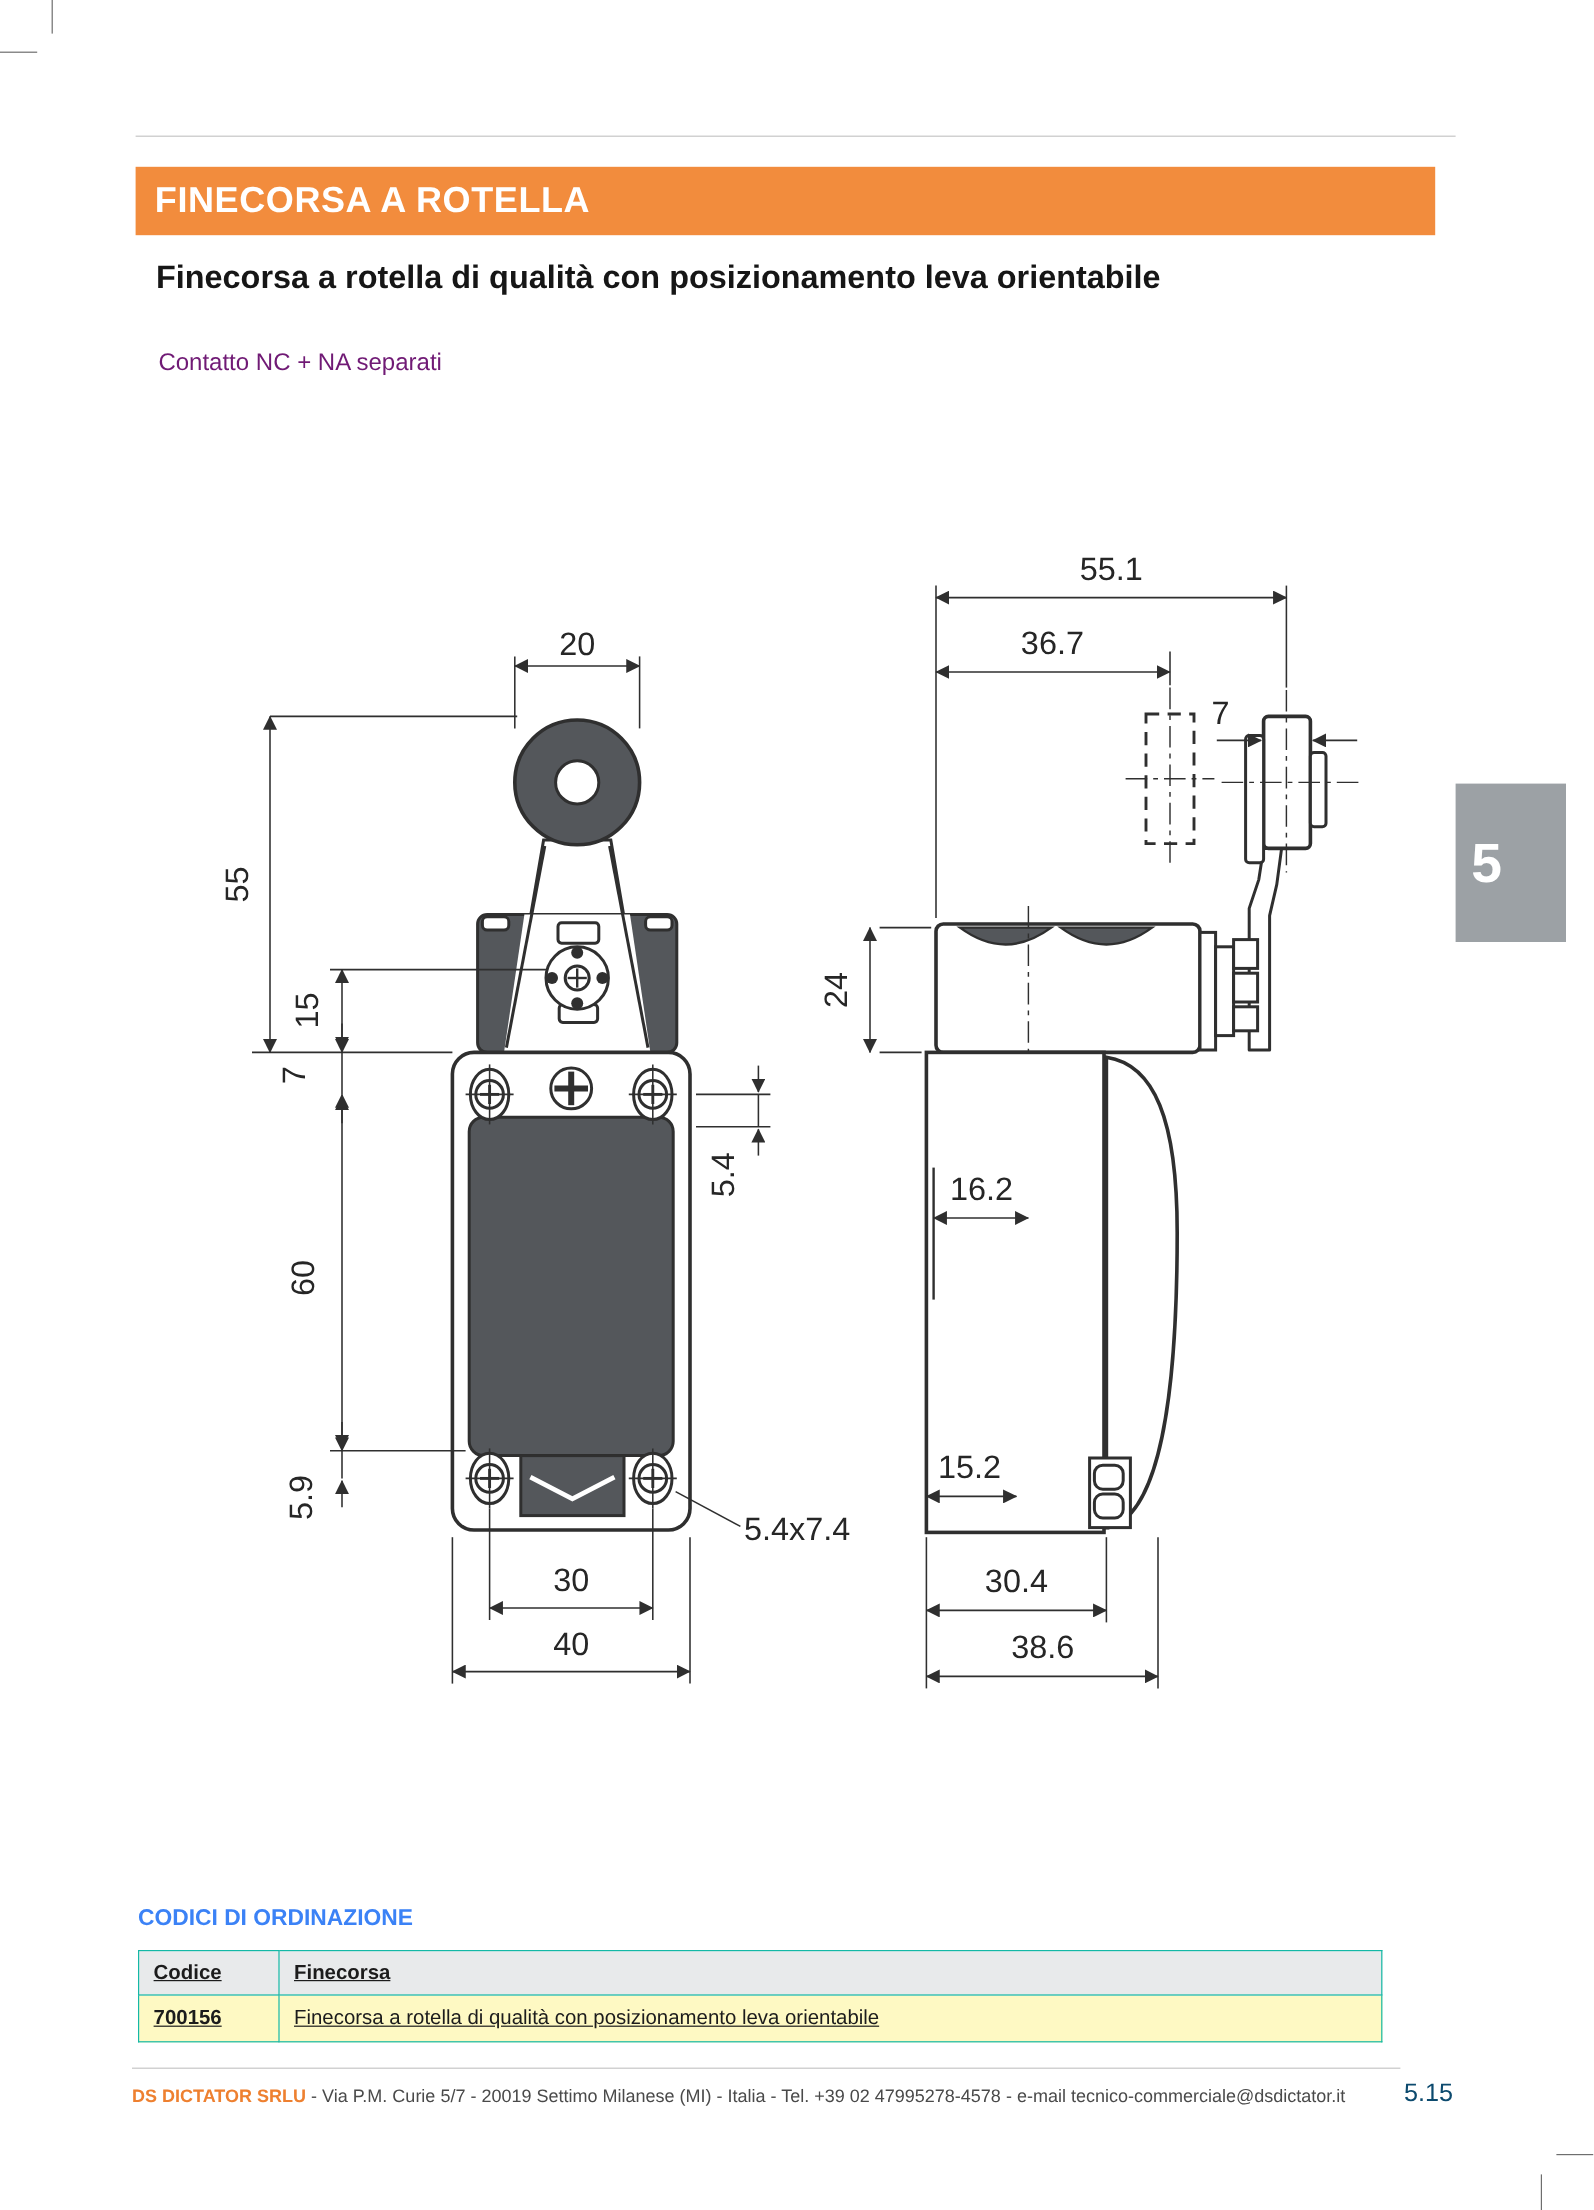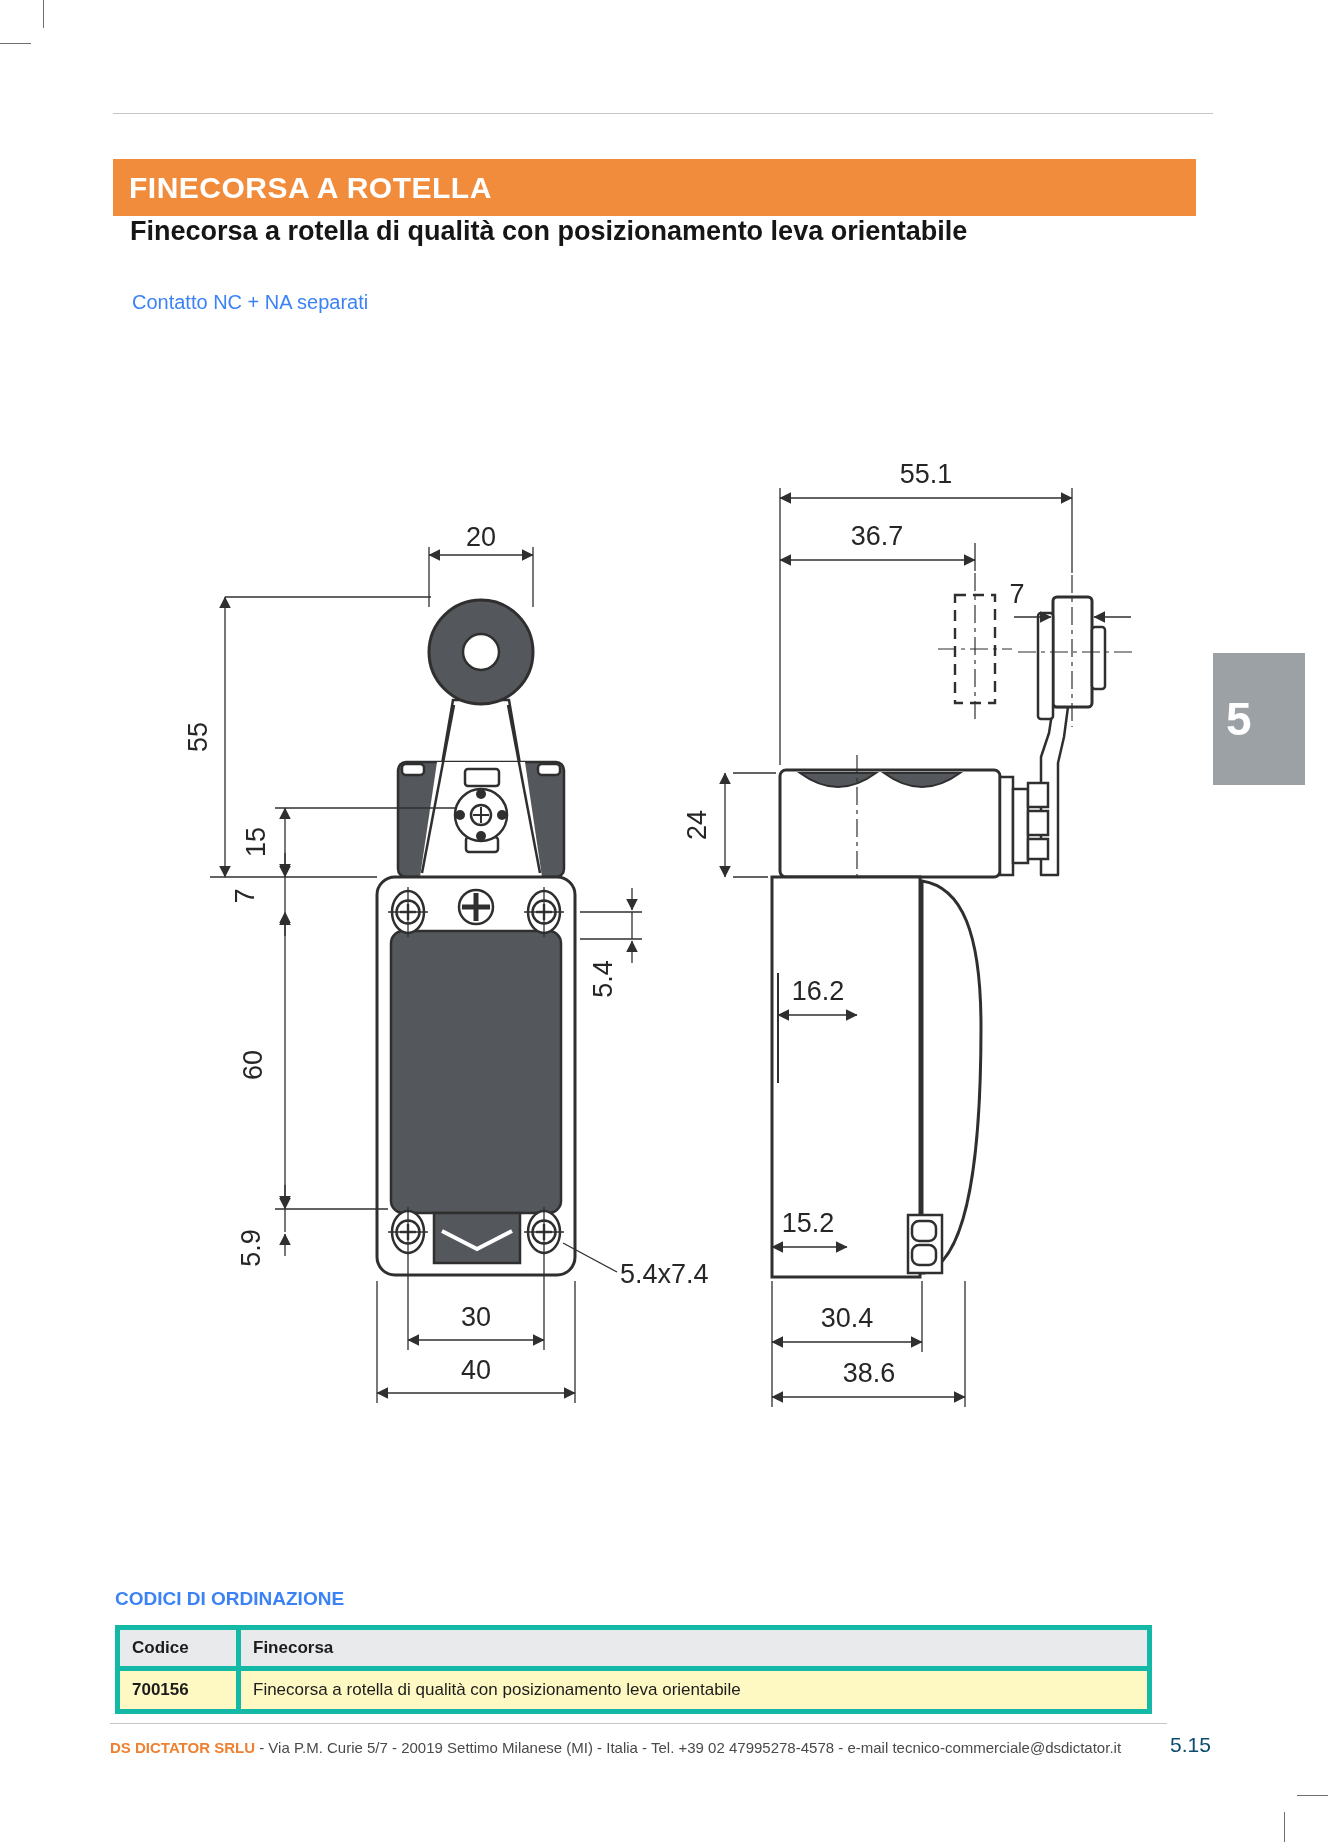--- a/index.html
+++ b/index.html
@@ -4,43 +4,43 @@
 <style>
   html,body{margin:0;padding:0;background:#ffffff;}
   .page{
     position:relative;width:1328px;height:1842px;background:#fff;
     font-family:"Liberation Sans",sans-serif;color:#1a1a1a;overflow:hidden;
   }
   .crop{position:absolute;background:#6e6e6e;}
   .rule{position:absolute;height:1px;background:#c6c6c6;}
   .banner{
     position:absolute;left:113px;top:139px;width:1083px;height:57px;
-    background:#F28C3D;display:flex;align-items:center;margin-top:20px;
+    background:#F28C3D;display:flex;align-items:center;
   }
   .banner span{color:#fff;font-weight:bold;font-size:30px;letter-spacing:.5px;padding-left:16px;}
   .title{
     position:absolute;left:130px;top:216px;font-size:27px;font-weight:bold;color:#161616;
   }
   .subtitle{
-    position:absolute;left:132px;top:291px;font-size:20px;color:#3b82f6;
+    position:absolute;left:132px;top:291px;font-size:20px;color:#701a75;
   }
   .side-tab{
     position:absolute;left:1213px;top:653px;width:92px;height:132px;background:#9CA1A5;
     display:flex;align-items:center;
   }
   .side-tab span{color:#fff;font-weight:bold;font-size:46px;padding-left:13px;}
   .drawing{position:absolute;left:150px;top:375px;}
   .codici-heading{
     position:absolute;left:115px;top:1588px;font-size:19px;font-weight:bold;color:#3b82f6;
   }
   .order-table{
     position:absolute;left:115px;top:1625px;width:1037px;border-collapse:collapse;
     font-size:17px;color:#1c1c1c;
   }
-  .order-table td{border:5px solid #14b8a6;padding:0 12px;}
+  .order-table td{border:1px solid #14b8a6;padding:0 12px;text-decoration:underline;}
   .order-table .hdr td{background:#E8EAEB;font-weight:bold;height:36px;}
   .order-table .row td{background:#fef9c3;height:38px;}
   .order-table .col-code{width:92px;}
   .footer-text{
     position:absolute;left:110px;top:1739px;font-size:15px;color:#4a4a4a;white-space:nowrap;
   }
   .footer-text .brand{color:#EE8030;font-weight:bold;}
   .page-num{
     position:absolute;left:1170px;top:1733px;font-size:21px;color:#0c4a6e;
   }

